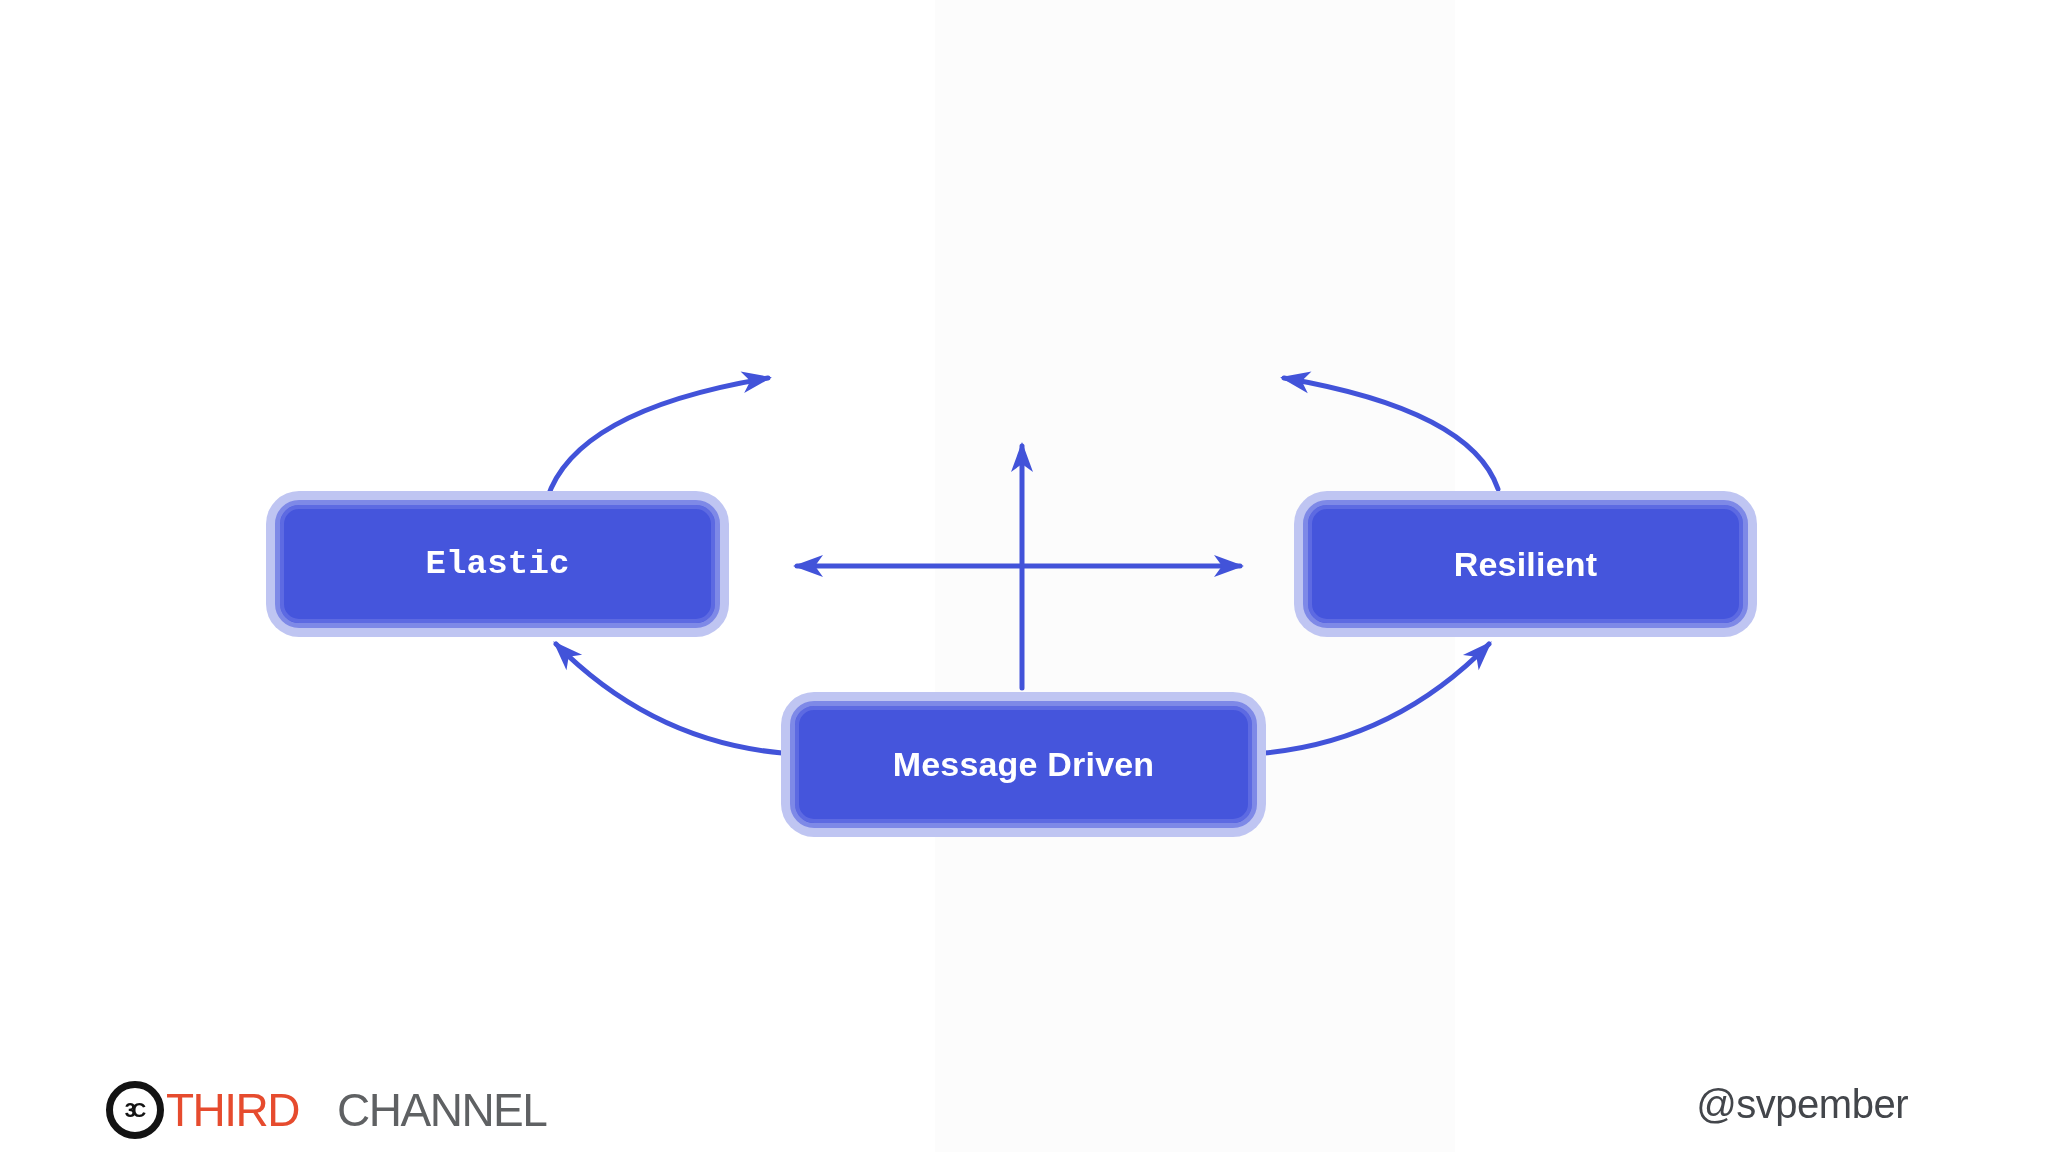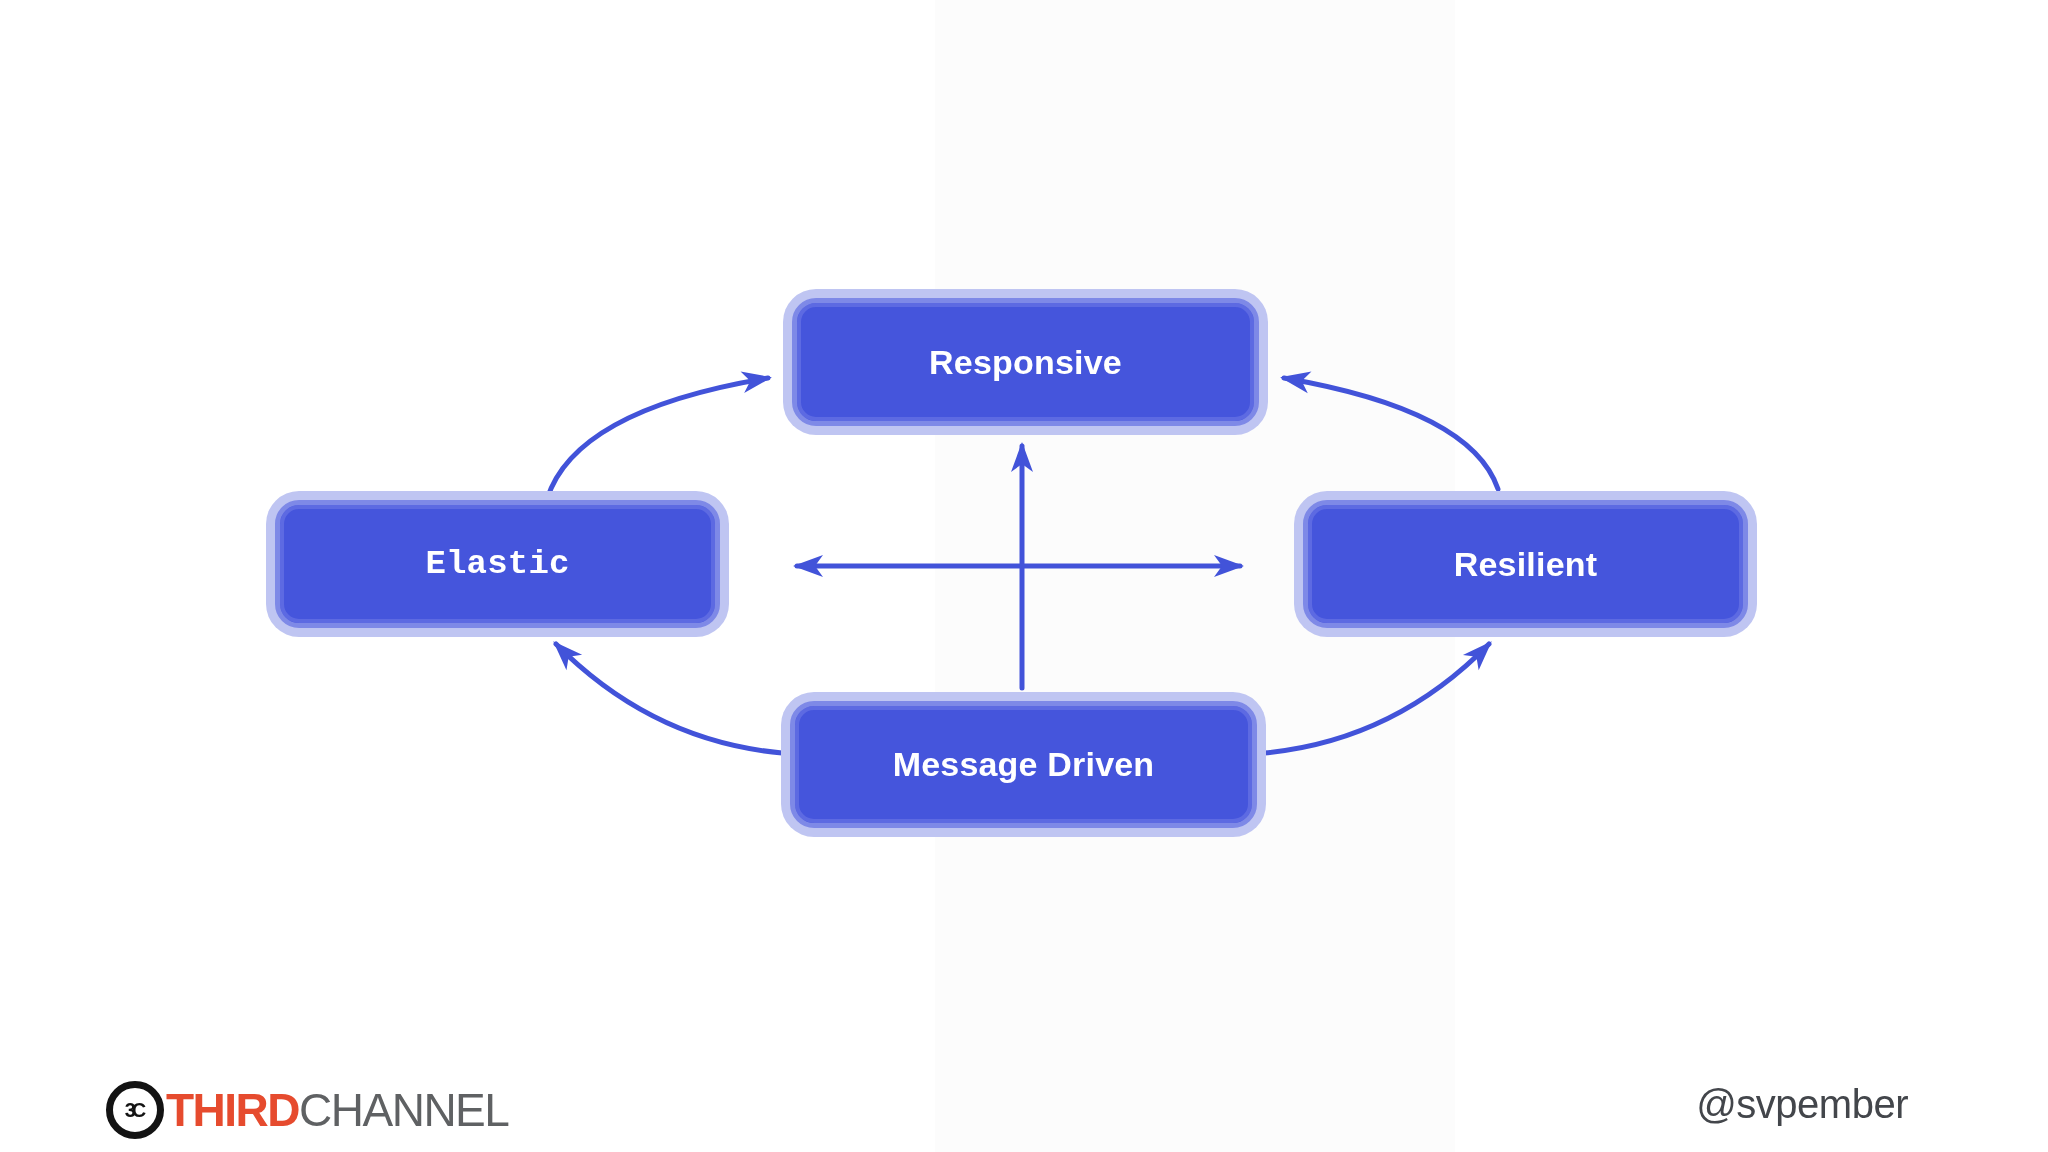--- a/index.html
+++ b/index.html
@@ -81,22 +81,22 @@
     font-weight: bold;
     letter-spacing: -4px;
     padding-right: 3px;
   }
   .brand-text {
     font-size: 46px;
     letter-spacing: -1.5px;
     margin-left: 2px;
     white-space: nowrap;
   }
-  .brand-first  { color: var(--brand-red); font-weight: bold; }
-  .brand-second { color: var(--brand-gray); }
+  .brand-first  { color: var(--brand-red); }
+  .brand-second { color: var(--brand-gray); margin-left: 38px; }
   .handle {
     position: absolute;
     right: 140px; top: 1082px;
     z-index: 3;
     font-size: 40px;
     color: var(--handle-gray);
     letter-spacing: -0.5px;
   }
 </style>
 </head>
@@ -115,23 +115,20 @@
     <g fill="none" stroke="#4253d9" style="stroke:var(--arrow,#4253d9)" stroke-width="5" stroke-linecap="round">
       <path d="M1022,688 L1022,446" marker-end="url(#ah)"></path>
       <path d="M797,566 L1240,566" marker-start="url(#ah)" marker-end="url(#ah)"></path>
       <path d="M547,499 Q575,410 768,378" marker-end="url(#ah)"></path>
       <path d="M1498,489 Q1471,410 1284,378" marker-end="url(#ah)"></path>
       <path d="M782,753 Q652,741 556,644" marker-end="url(#ah)"></path>
       <path d="M1264,753 Q1394,741 1489,644" marker-end="url(#ah)"></path>
     </g>
   </svg>
 
-  <div class="node node-responsive">
-    <span>Responsive</span>
-  </div>
 
   <div class="node node-elastic">
     <span>Elastic</span>
   </div>
 
   <div class="node node-message-driven">
     <span>Message Driven</span>
   </div>
 
   <div class="node node-resilient">

